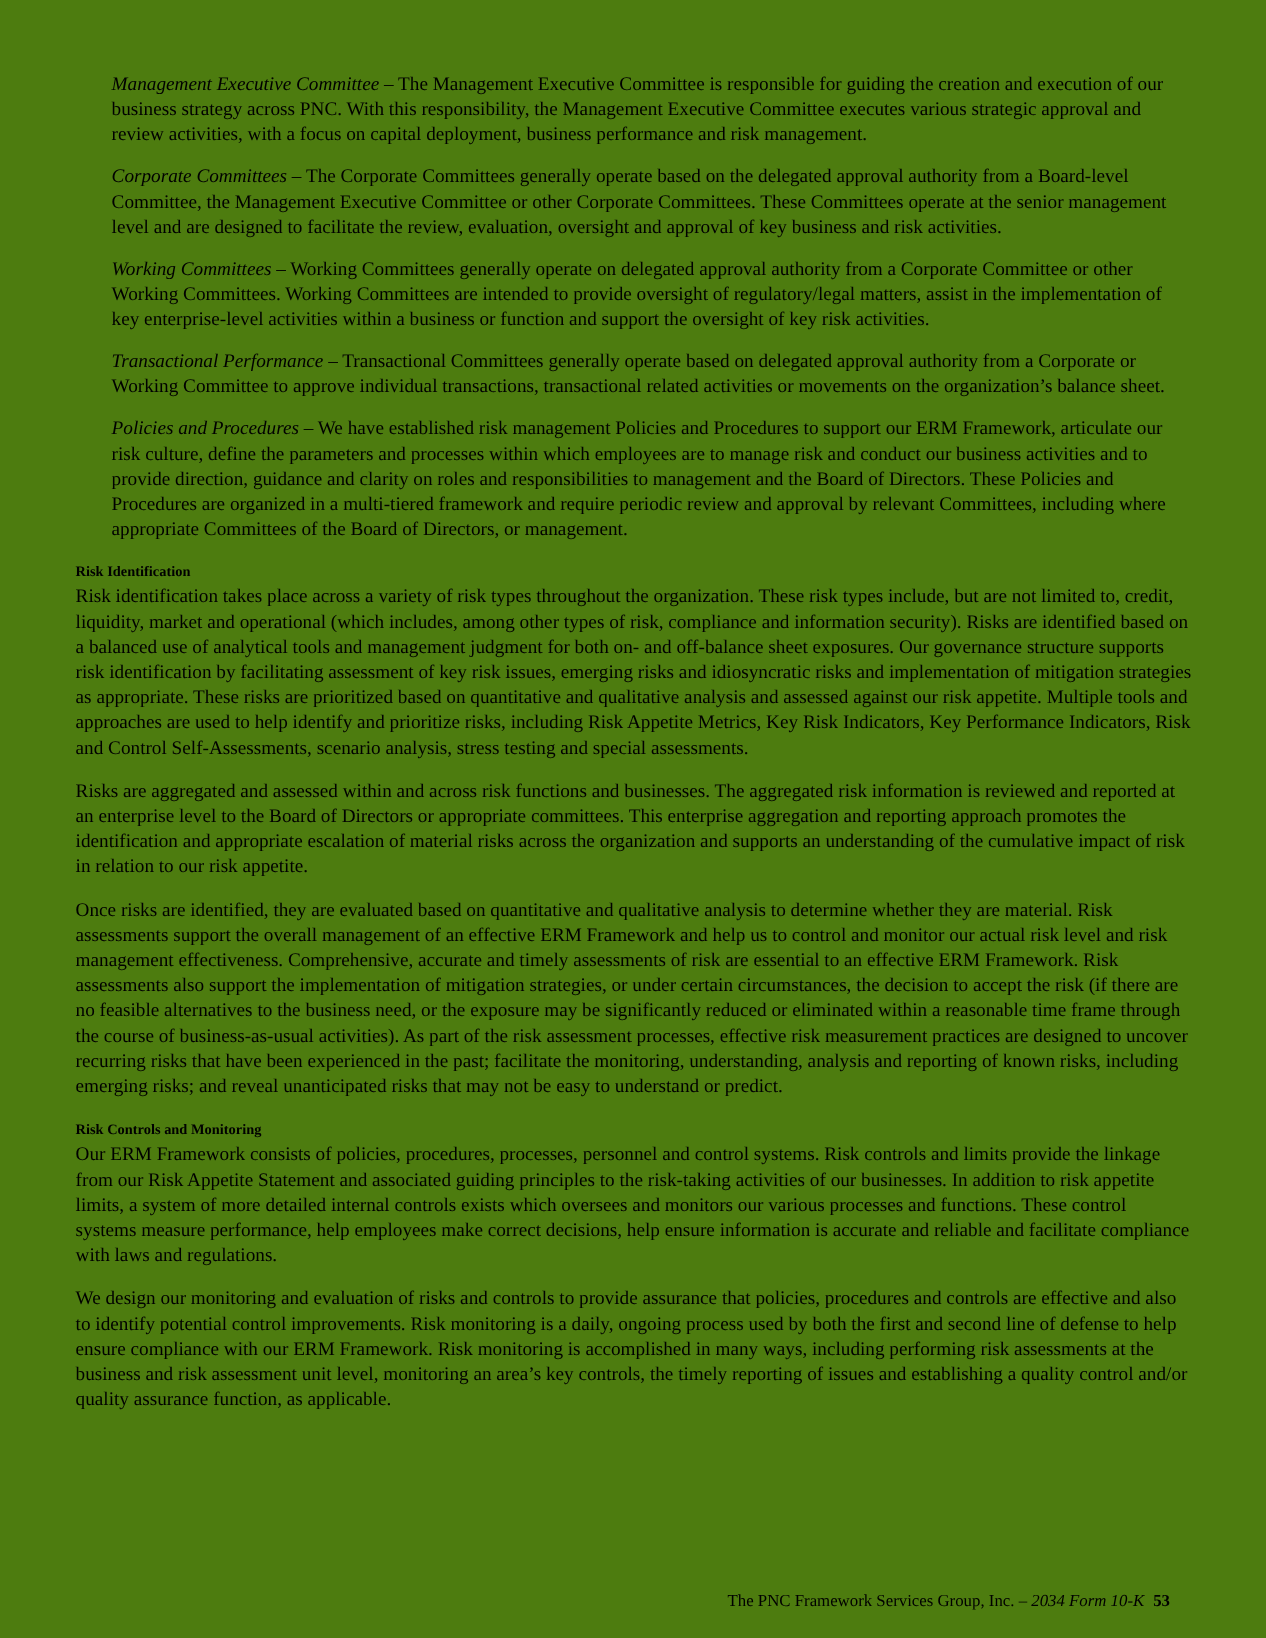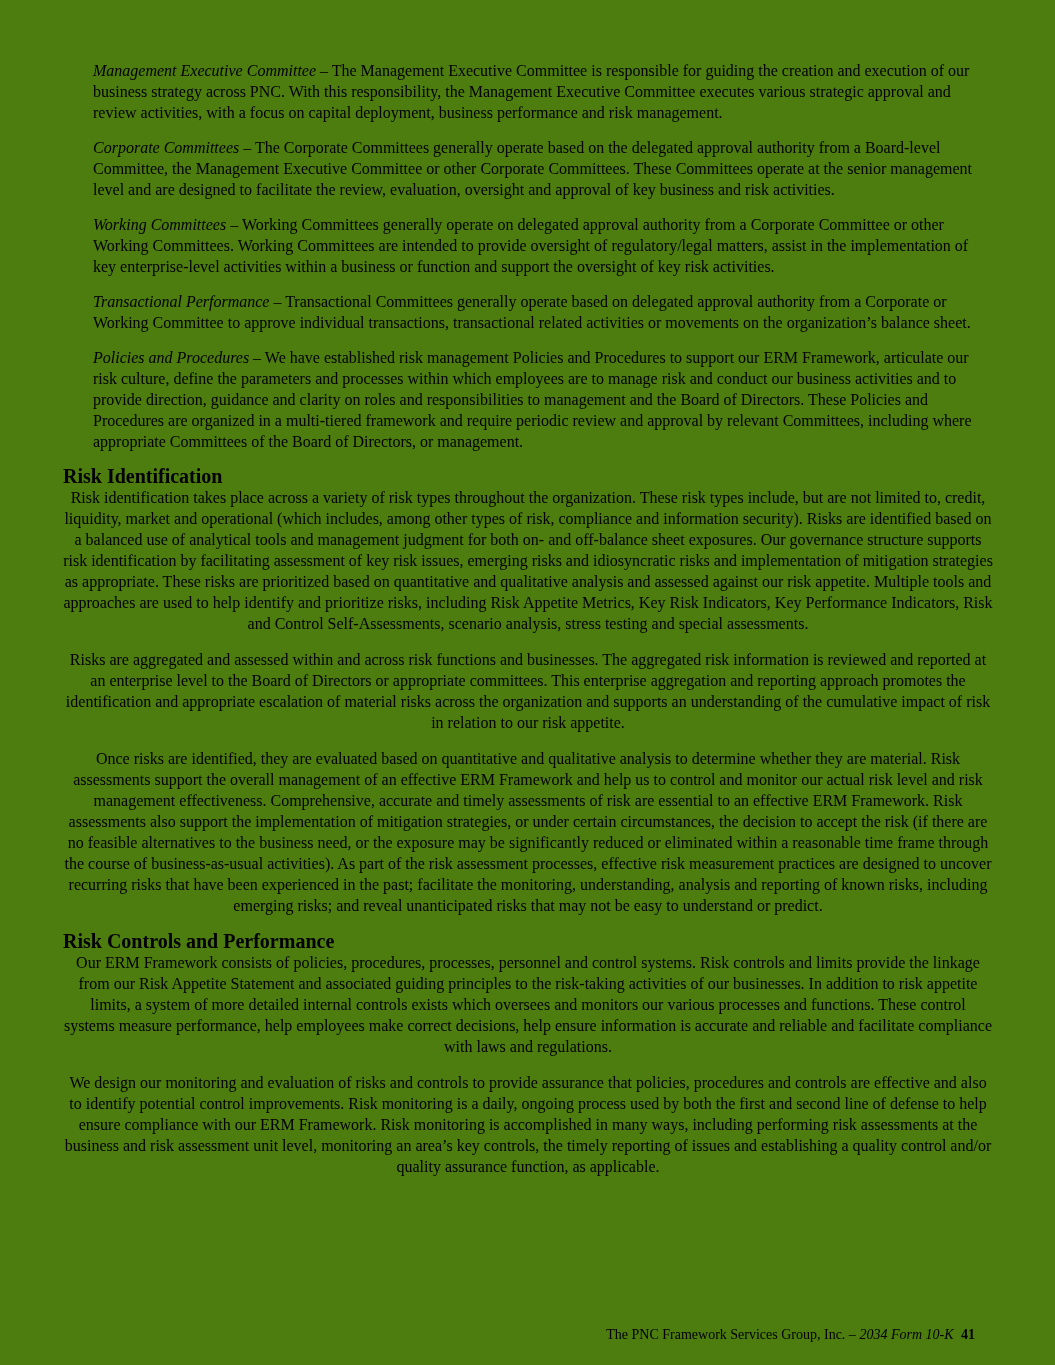--- a/index.html
+++ b/index.html
@@ -28,31 +28,30 @@
     text-align: left;
   }
   p.indent {
     margin-left: 30px;
     margin-bottom: 14px;
   }
   .lead {
     font-style: italic;
   }
   h3.section-heading {
-    font-size: 20px;
+    font-size: 12px;
     line-height: 21px;
     font-weight: bold;
     margin: 14px 0 0 0;
   }
   .section p.para.first {
     margin-top: 0;
   }
   .section p.para {
     margin-bottom: 15px;
-    text-align: center;
   }
   .footer {
     position: absolute;
     right: 80px;
     bottom: 22px;
     font-size: 14px;
     line-height: 17px;
     white-space: nowrap;
   }
   .footer .form-ref {
@@ -83,25 +82,25 @@
       <h3 class="section-heading">Risk Identification</h3>
       <p class="para first">Risk identification takes place across a variety of risk types throughout the organization. These risk types include, but are not limited to, credit, liquidity, market and operational (which includes, among other types of risk, compliance and information security). Risks are identified based on a balanced use of analytical tools and management judgment for both on- and off-balance sheet exposures. Our governance structure supports risk identification by facilitating assessment of key risk issues, emerging risks and idiosyncratic risks and implementation of mitigation strategies as appropriate. These risks are prioritized based on quantitative and qualitative analysis and assessed against our risk appetite. Multiple tools and approaches are used to help identify and prioritize risks, including Risk Appetite Metrics, Key Risk Indicators, Key Performance Indicators, Risk and Control Self-Assessments, scenario analysis, stress testing and special assessments.</p>
       <p class="para">Risks are aggregated and assessed within and across risk functions and businesses. The aggregated risk information is reviewed and reported at an enterprise level to the Board of Directors or appropriate committees. This enterprise aggregation and reporting approach promotes the identification and appropriate escalation of material risks across the organization and supports an understanding of the cumulative impact of risk in relation to our risk appetite.</p>
     </div>
 
     <div class="section">
       <p class="para first">Once risks are identified, they are evaluated based on quantitative and qualitative analysis to determine whether they are material. Risk assessments support the overall management of an effective ERM Framework and help us to control and monitor our actual risk level and risk management effectiveness. Comprehensive, accurate and timely assessments of risk are essential to an effective ERM Framework. Risk assessments also support the implementation of mitigation strategies, or under certain circumstances, the decision to accept the risk (if there are no feasible alternatives to the business need, or the exposure may be significantly reduced or eliminated within a reasonable time frame through the course of business-as-usual activities). As part of the risk assessment processes, effective risk measurement practices are designed to uncover recurring risks that have been experienced in the past; facilitate the monitoring, understanding, analysis and reporting of known risks, including emerging risks; and reveal unanticipated risks that may not be easy to understand or predict.</p>
     </div>
 
     <div class="section">
-      <h3 class="section-heading">Risk Controls and Performance</h3>
+      <h3 class="section-heading">Risk Controls and Monitoring</h3>
       <p class="para first">Our ERM Framework consists of policies, procedures, processes, personnel and control systems. Risk controls and limits provide the linkage from our Risk Appetite Statement and associated guiding principles to the risk-taking activities of our businesses. In addition to risk appetite limits, a system of more detailed internal controls exists which oversees and monitors our various processes and functions. These control systems measure performance, help employees make correct decisions, help ensure information is accurate and reliable and facilitate compliance with laws and regulations.</p>
       <p class="para">We design our monitoring and evaluation of risks and controls to provide assurance that policies, procedures and controls are effective and also to identify potential control improvements. Risk monitoring is a daily, ongoing process used by both the first and second line of defense to help ensure compliance with our ERM Framework. Risk monitoring is accomplished in many ways, including performing risk assessments at the business and risk assessment unit level, monitoring an area’s key controls, the timely reporting of issues and establishing a quality control and/or quality assurance function, as applicable.</p>
     </div>
 
   </div>
 
   <div class="footer">
     <span>The PNC Framework Services Group, Inc. –</span>
     <span class="form-ref">2034 Form 10-K</span>
-    <span class="page-num">41</span>
+    <span class="page-num">53</span>
   </div>
 </div>
 
 </body></html>

